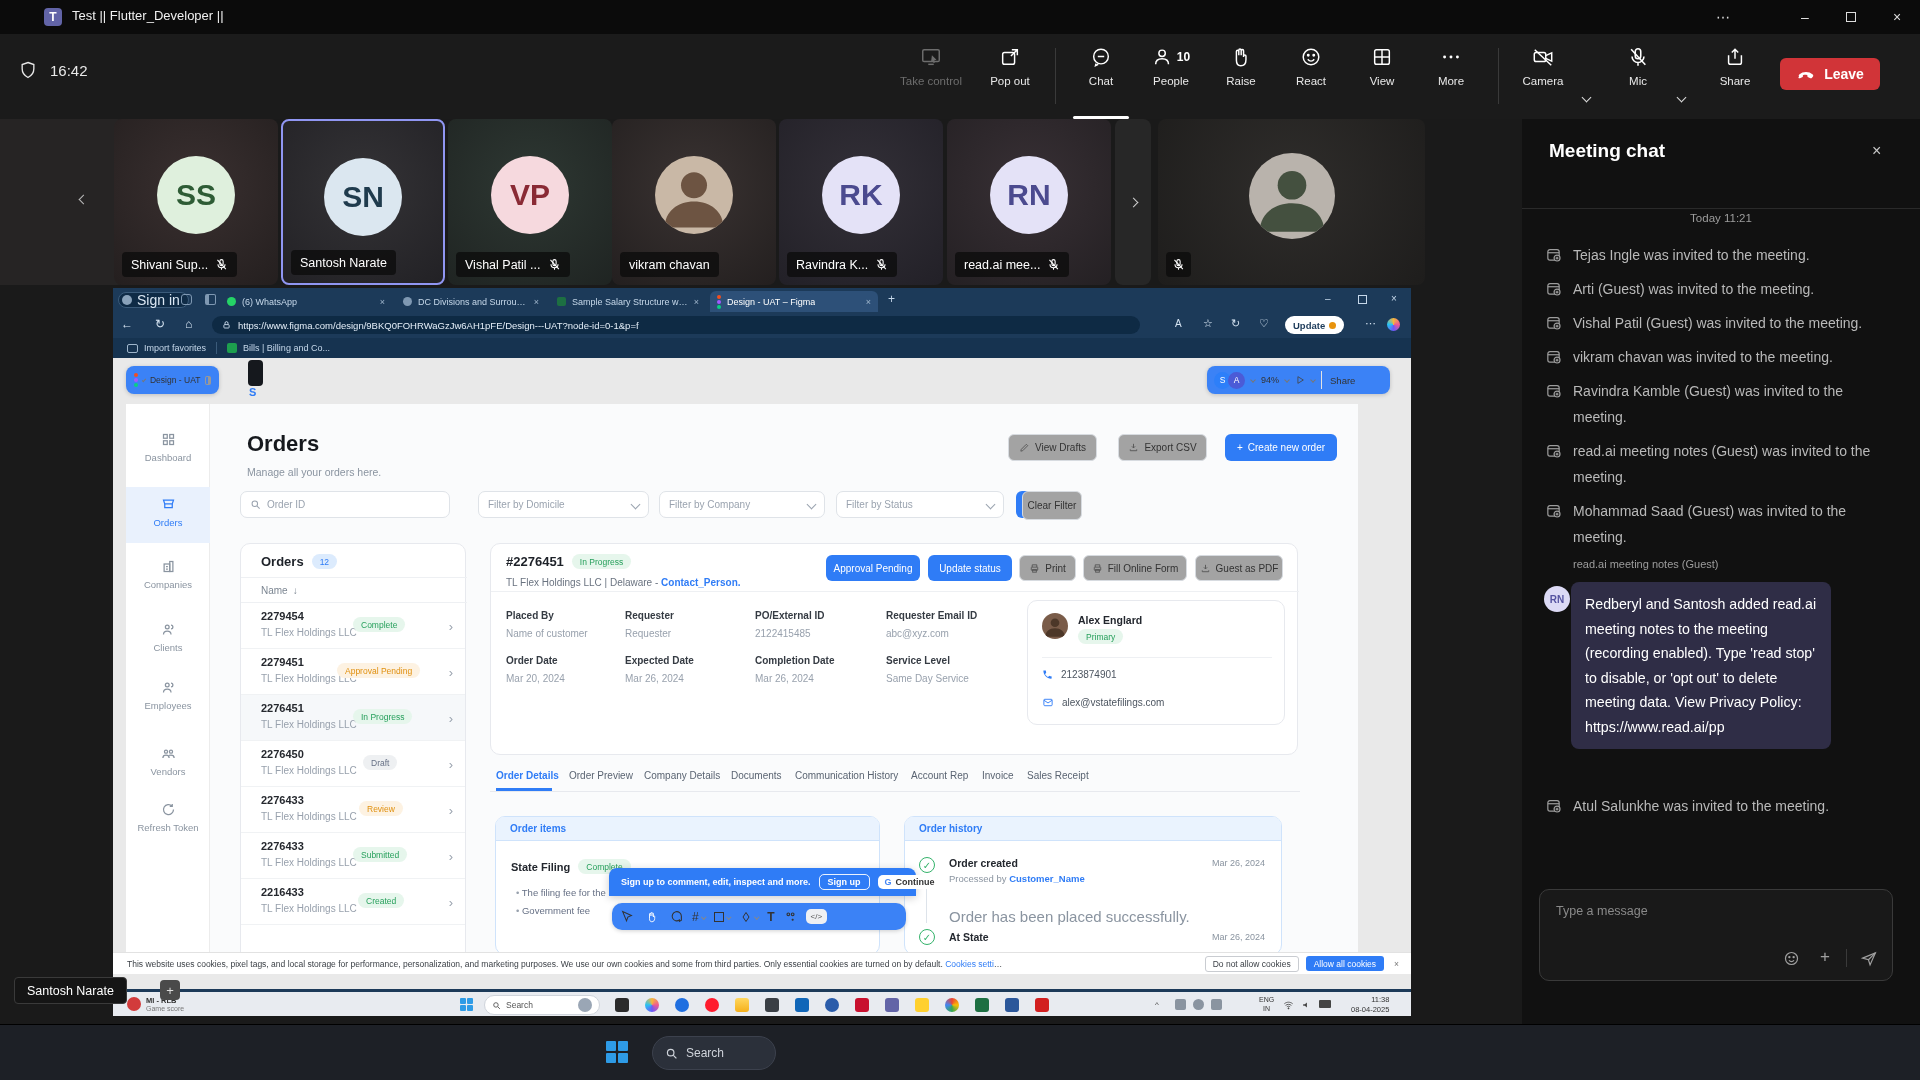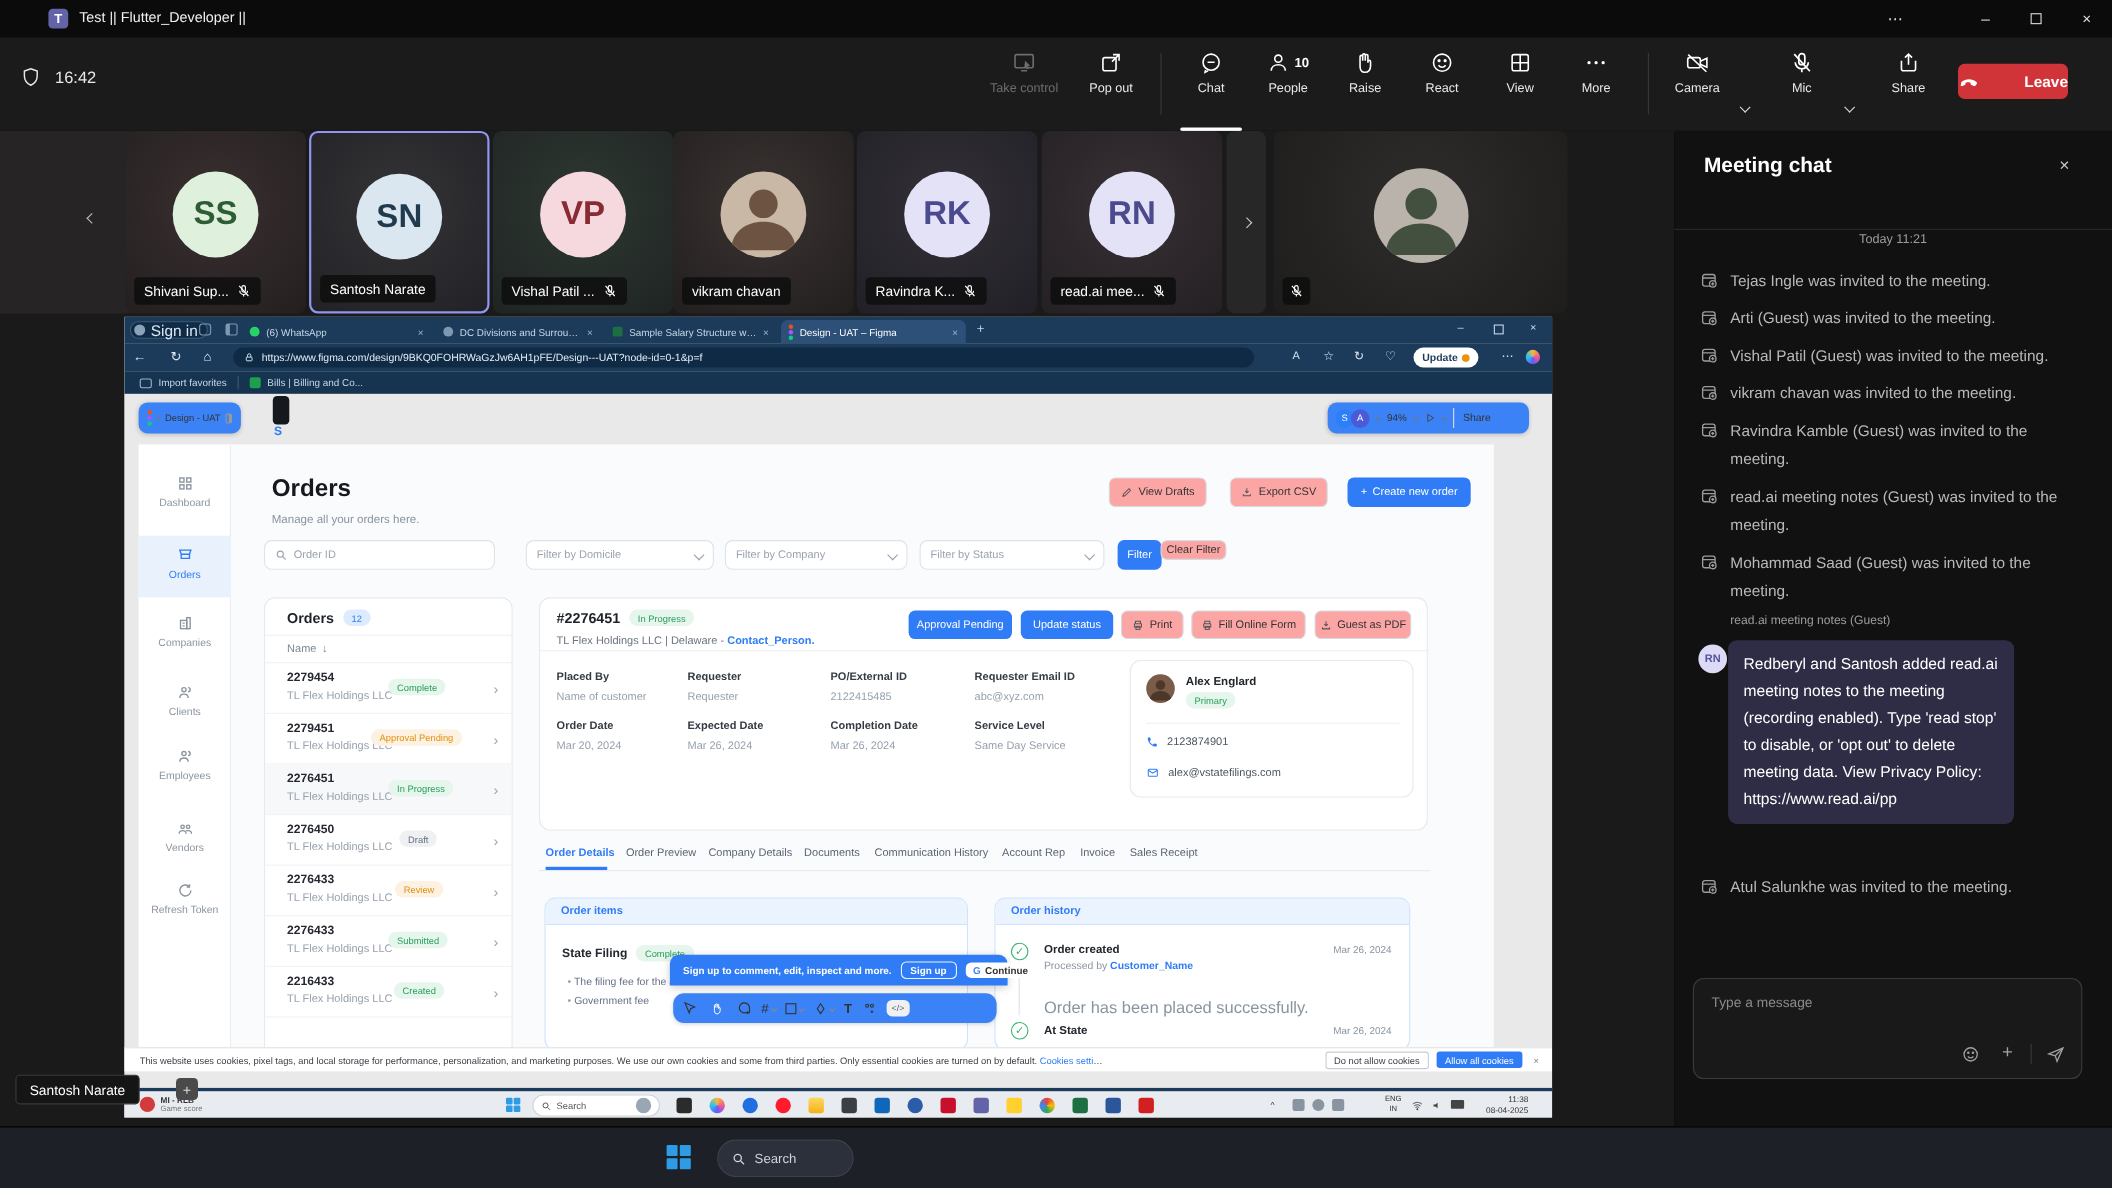--- a/index.html
+++ b/index.html
@@ -13,21 +13,21 @@
   #titlebar{left:0;top:0;width:1920px;height:34px;background:#0b0b0b;color:#fff}
   #teams-logo{left:44px;top:8px;width:18px;height:18px;border-radius:4px;background:#6264a7;color:#fff;font-size:12px;font-weight:bold;display:flex;align-items:center;justify-content:center}
   #win-title{left:72px;top:8px;font-size:13px;color:#f0f0f0}
   .winctl{top:0;width:46px;height:34px;display:flex;align-items:center;justify-content:center;color:#ddd;font-size:14px}
   
   #toolbar{left:0;top:34px;width:1920px;height:85px;background:#1b1b1b;color:#fff}
   .tbi{position:absolute;top:12px;width:76px;display:flex;flex-direction:column;align-items:center;gap:7px;color:#fff}
   .tbi .lbl{font-size:11.5px;color:#e8e8e8}
   .tbi.dis{color:#6d6d6d}.tbi.dis .lbl{color:#6d6d6d}
   .tb-div{position:absolute;top:14px;width:1px;height:56px;background:#3a3a3a}
-  #leave-btn{left:1780px;top:24px;width:100px;height:32px;border-radius:6px;background:#d13438;color:#fff;display:flex;align-items:center;justify-content:space-between;gap:8px;font-size:14px;font-weight:bold}
+  #leave-btn{left:1780px;top:24px;width:100px;height:32px;border-radius:6px;background:#d13438;color:#fff;display:flex;align-items:center;justify-content:center;gap:8px;font-size:14px;font-weight:bold}
   #chat-underline{left:1073px;top:82px;width:56px;height:3px;background:#fff;border-radius:2px}
   
   #stage{left:0;top:119px;width:1522px;height:905px;background:#1a1a1a}
   .tile{position:absolute;top:0;height:166px;width:164px;border-radius:8px;overflow:hidden}
   .tile.sel{border:2.5px solid #9096f2}
   .pav{position:absolute;left:50%;top:37px;transform:translateX(-50%);width:78px;height:78px;border-radius:50%;display:flex;align-items:center;justify-content:center;font-size:30px;font-weight:bold}
   .nametag{position:absolute;left:8px;bottom:8px;height:25px;border-radius:4px;background:rgba(12,12,12,.78);color:#fff;font-size:12.5px;display:flex;align-items:center;gap:7px;padding:0 9px}
   .strip-nav{position:absolute;top:0;height:166px;width:36px;border-radius:8px;background:#272727;color:#cfcfcf;display:flex;align-items:center;justify-content:center}
   
   #share{left:113px;top:288px;width:1298px;height:728px;background:#e9e9e9;overflow:hidden}
@@ -40,21 +40,21 @@
   #bookbar{left:0;top:50px;width:1298px;height:20px;background:#163350;color:#c6d8ea;font-size:9px}
   
   .fpill{position:absolute;background:#3b82f6;border-radius:8px;box-shadow:0 1px 4px rgba(0,0,0,.18);display:flex;align-items:center}
   #frame{left:13px;top:116px;width:1232px;height:551px;background:#fafbfc;overflow:hidden}
   #sbar{left:0;top:0;width:84px;height:551px;background:#fff;border-right:1px solid #ececec}
   .sbi{position:absolute;left:0;width:84px;display:flex;flex-direction:column;align-items:center;gap:5px;color:#8a94a0;font-size:9.5px}
   .sbi.on{color:#2f7cf6}
   #sbi-on-bg{left:0;top:83px;width:84px;height:56px;background:#e9f1fd}
   .h1{font-size:22px;font-weight:bold;color:#15181d}
   .sub{font-size:10.5px;color:#8a94a0}
-  .wbtn{position:absolute;background:#fca5a5;border:1px solid #d7dbe0;border-radius:6px;display:flex;align-items:center;justify-content:center;gap:5px;font-size:10px;color:#333}
+  .wbtn{position:absolute;background:#a3a3a3;border:1px solid #d7dbe0;border-radius:6px;display:flex;align-items:center;justify-content:center;gap:5px;font-size:10px;color:#333}
   .bbtn{position:absolute;background:#2f7cf6;border-radius:6px;display:flex;align-items:center;justify-content:center;gap:5px;font-size:10px;color:#fff}
   .finput{position:absolute;background:#fff;border:1px solid #dfe3e8;border-radius:7px;display:flex;align-items:center;gap:6px;padding:0 9px;font-size:10px;color:#9aa3af}
   .finput .chv{margin-left:auto;color:#9aa3af}
   .card{position:absolute;background:#fff;border:1px solid #e7e9ee;border-radius:10px}
   .badge{display:inline-flex;align-items:center;justify-content:center;border-radius:9px;font-size:8.5px;padding:2.5px 8px;white-space:nowrap}
   .bg-green{background:#e6f6ec;color:#27a05c}
   .bg-orange{background:#fdf2e2;color:#e0900f}
   .bg-grey{background:#eef0f2;color:#667085}
   .orow{position:absolute;left:0;width:224px;height:46px;border-bottom:1px solid #f0f2f4}
   .orow .id{position:absolute;left:20px;top:7px;font-size:11px;font-weight:bold;color:#25282e}
@@ -491,21 +491,21 @@
           <span>Filter by Company</span>
           <span class="chv"></span>
         </div>
       <div class="finput" style="left:710px;top:87px;width:168px;height:27px">
           <span>Filter by Status</span>
           <span class="chv"></span>
         </div>
       <div class="bbtn" style="left:890px;top:87px;width:40px;height:27px">
           <span>Filter</span>
         </div>
-      <div class="wbtn" style="left:929px;top:87px;width:60px;height:18px">
+      <div class="wbtn" style="left:896px;top:87px;width:60px;height:29px">
           <span>Clear Filter</span>
         </div>
 
       <div class="card" style="left:114px;top:139px;width:226px;height:412px;border-radius:10px 10px 0 0">
         <div class="abs flex" style="left:20px;top:10px;gap:8px">
           <span style="font-size:13px;font-weight:bold;color:#1d2128">Orders</span>
           <span class="badge" style="background:#dcebfd;color:#2f7cf6">12</span>
         </div>
         <div class="abs" style="left:0;top:33px;width:226px;height:1px;background:#eef0f3"></div>
         <div class="abs flex" style="left:20px;top:41px;gap:5px;font-size:10px;color:#7c8692">

